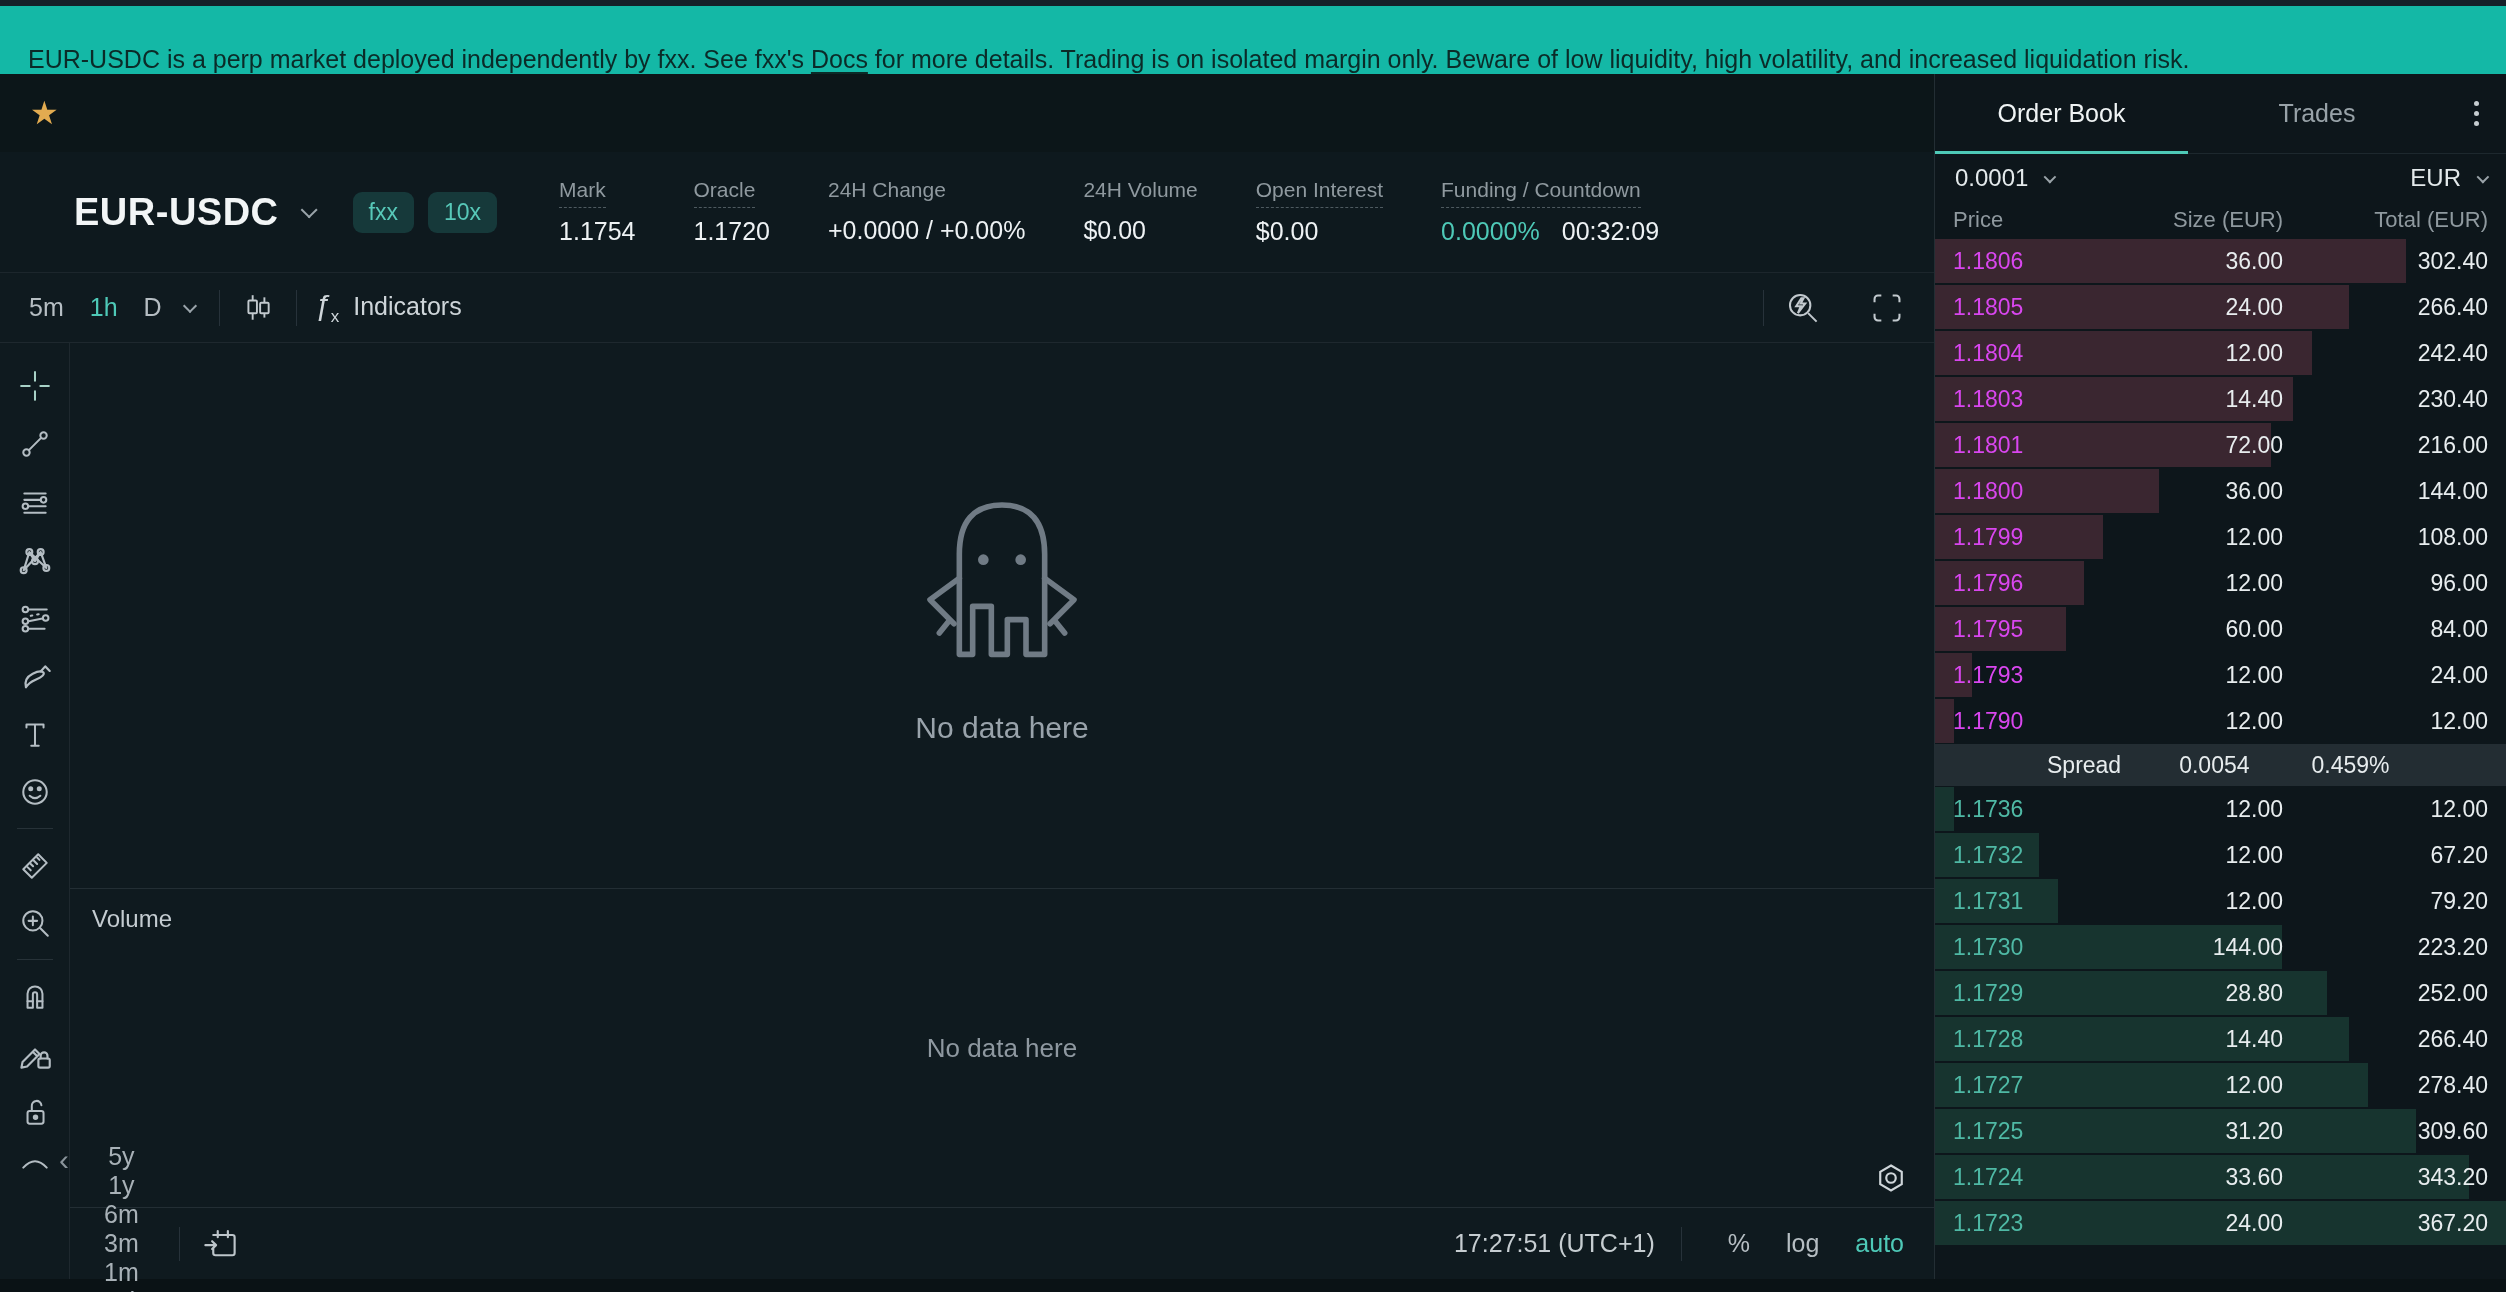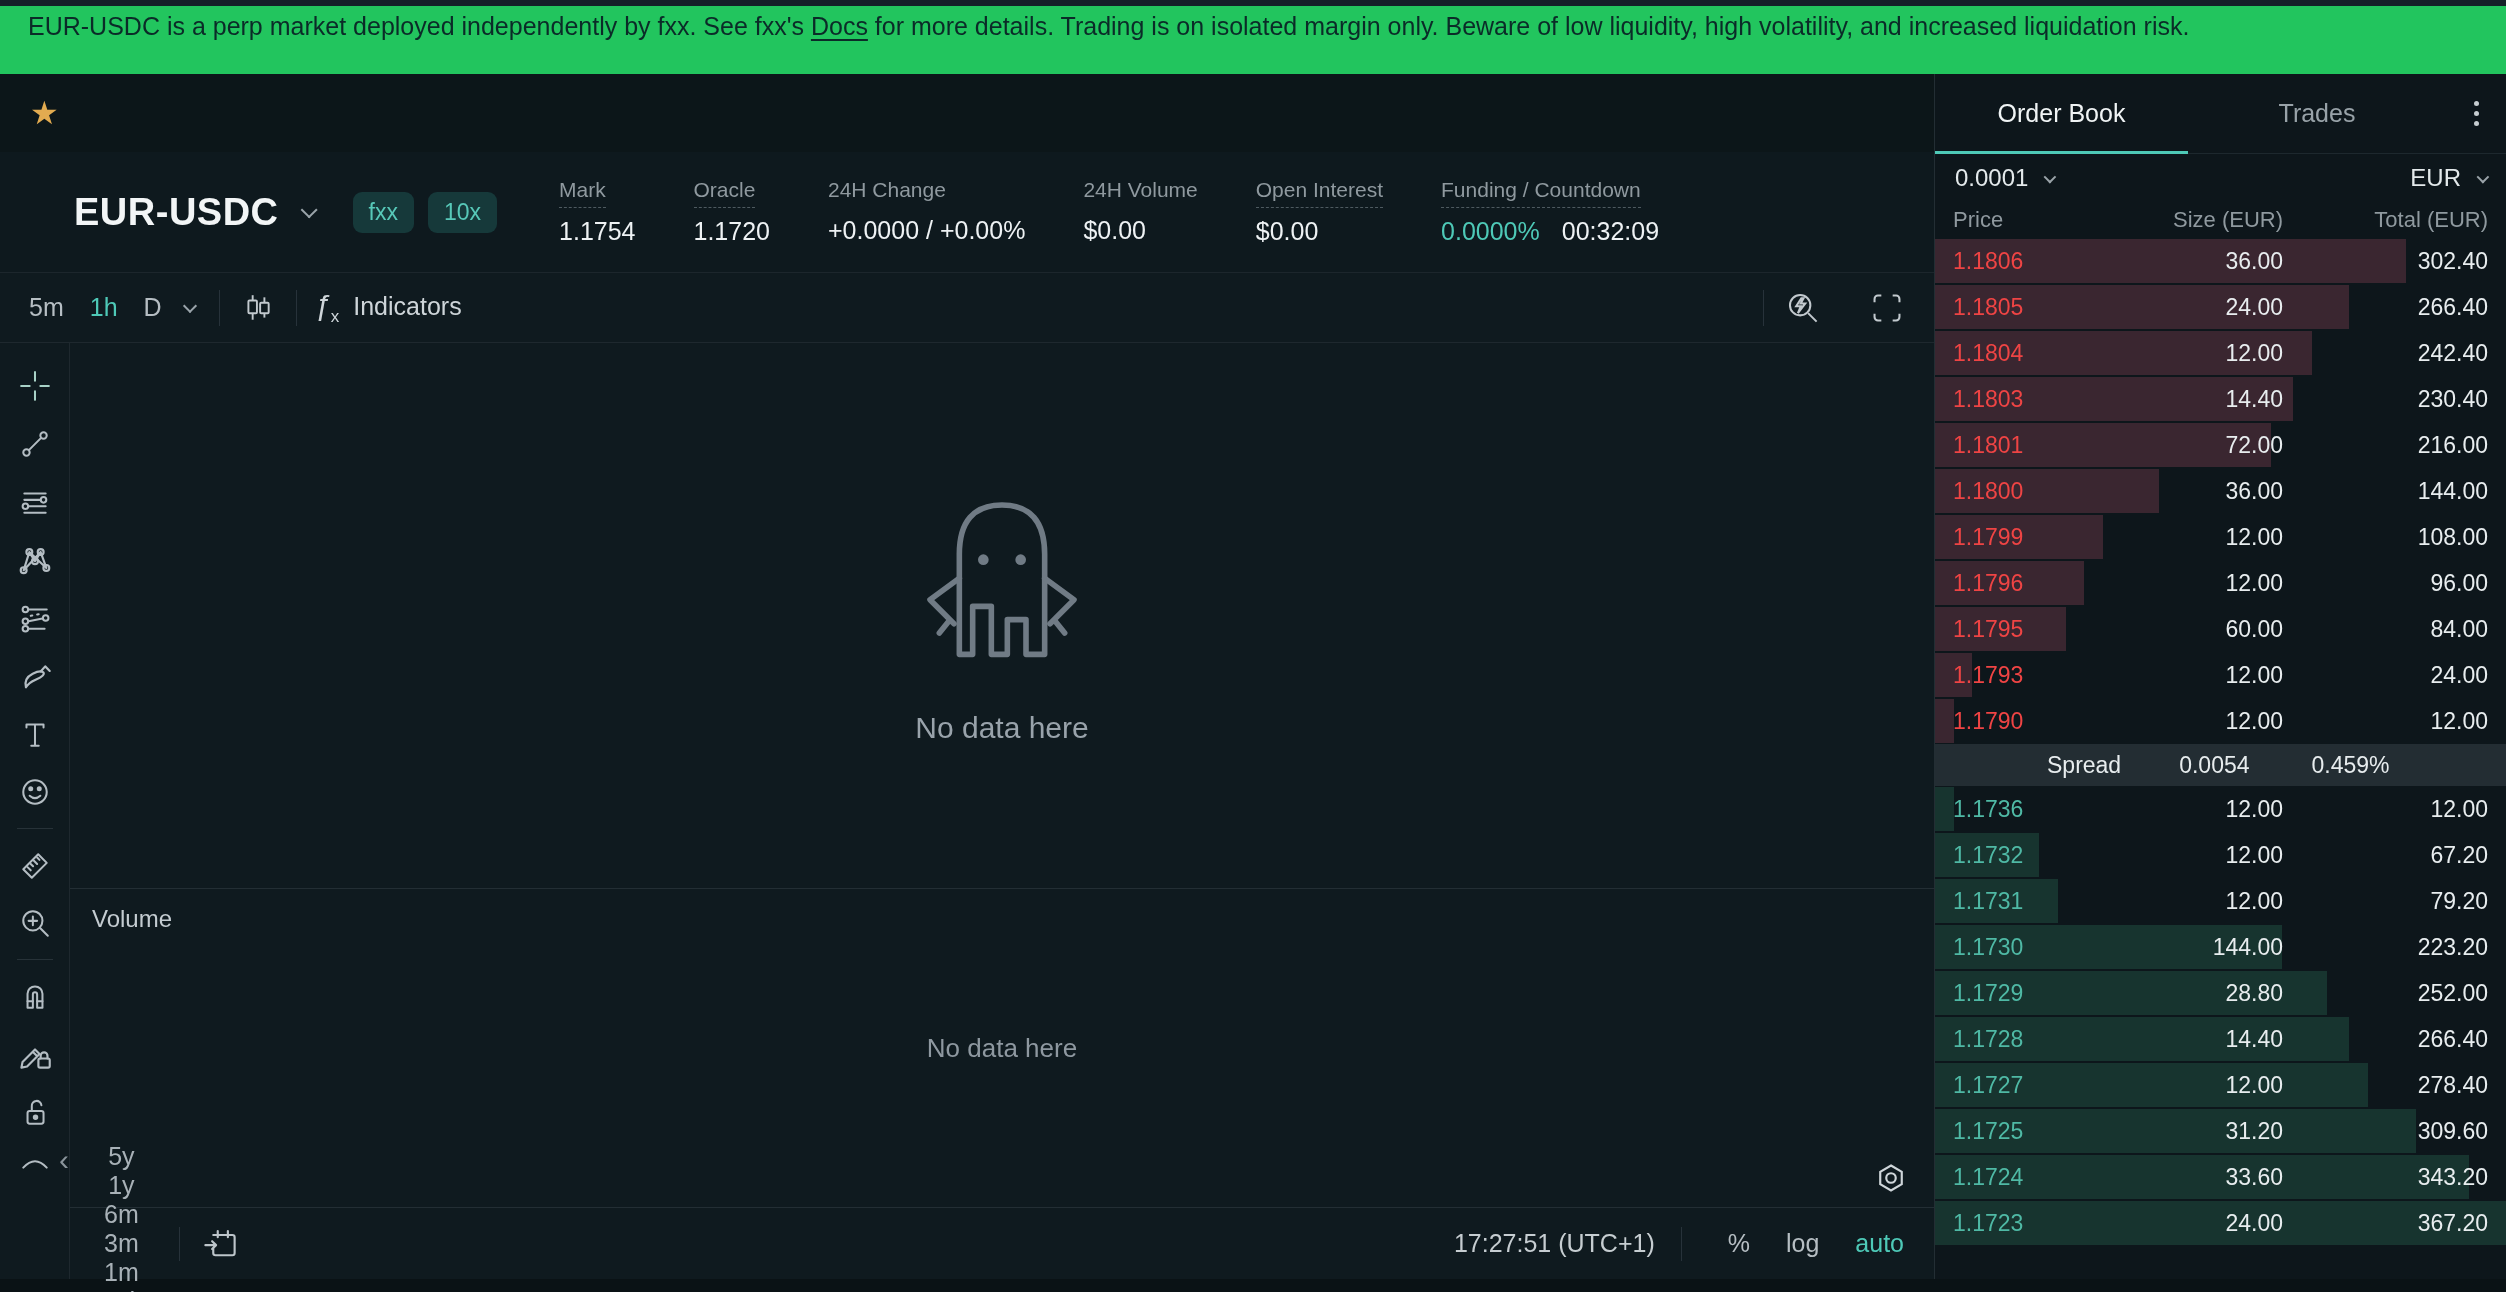--- a/index.html
+++ b/index.html
@@ -1,20 +1,20 @@
 <!DOCTYPE html>
 <html><head>
 <meta charset="utf-8">
 <style>
   * { margin:0; padding:0; box-sizing:border-box; }
   html,body { width:2506px; height:1292px; overflow:hidden; background:#0a1418;
     font-family:"Liberation Sans","DejaVu Sans",sans-serif; }
   .top-strip { height:6px; background:#152129; }
-  .banner { height:68px; background:#22c55e; color:#0b2b28; display:flex; align-items:flex-start;
-    padding:6px 28px; font-size:25px; }
+  .banner { height:68px; background:#14b8a6; color:#0b2b28; display:flex; align-items:flex-end;
+    padding:0 28px; font-size:25px; }
   .banner a { color:#0b2b28; text-decoration:underline; text-underline-offset:4px; cursor:pointer; }
   .app { display:flex; height:1205px; }
   .bottom-strip { height:13px; background:#0a1215; }
 
   
   .left-col { flex:1; min-width:0; display:flex; flex-direction:column; background:#0e191e; }
   .fav-row { height:78px; display:flex; align-items:center; padding-left:30px; background:#0c1619; }
   .star { color:#e2ab50; font-size:32px; cursor:pointer; }
   .sym-row { height:120px; display:flex; align-items:center; padding-left:74px; background:#0e191e; }
   .sym-name { font-size:38px; font-weight:700; color:#f2f5f6; letter-spacing:0.5px; }
@@ -103,21 +103,21 @@
     padding:0 18px; font-size:22px; color:#8f999f; }
   .ob-head .c2 { text-align:right; }
   .ob-head .c3 { text-align:right; }
   .ob-rows { flex:1; overflow:hidden; }
   .ob-row { height:46px; position:relative; display:grid; grid-template-columns:150px 180px 1fr;
     align-items:center; padding:0 18px; font-size:23px; cursor:pointer; }
   .ob-row .bar { position:absolute; left:0; top:1px; bottom:1px; z-index:0; }
   .ob-row.ask .bar { background:#3a2630; }
   .ob-row.bid .bar { background:#17342f; }
   .ob-row span { position:relative; z-index:1; }
-  .ob-row .price { color:#ef4444; }
+  .ob-row .price { color:#d946ef; }
   .ob-row.bid .price { color:#4fb9a5; }
   .ob-row .size, .ob-row .total { text-align:right; color:#e8edef; }
   .spread-row { height:42px; background:#232d33; display:flex; align-items:center; font-size:23px;
     color:#e7ecee; }
   .spread-row .s-label { margin-left:112px; }
   .spread-row .s-val { margin-left:58px; }
   .spread-row .s-pct { margin-left:62px; }
 </style>
 </head>
 <body>

